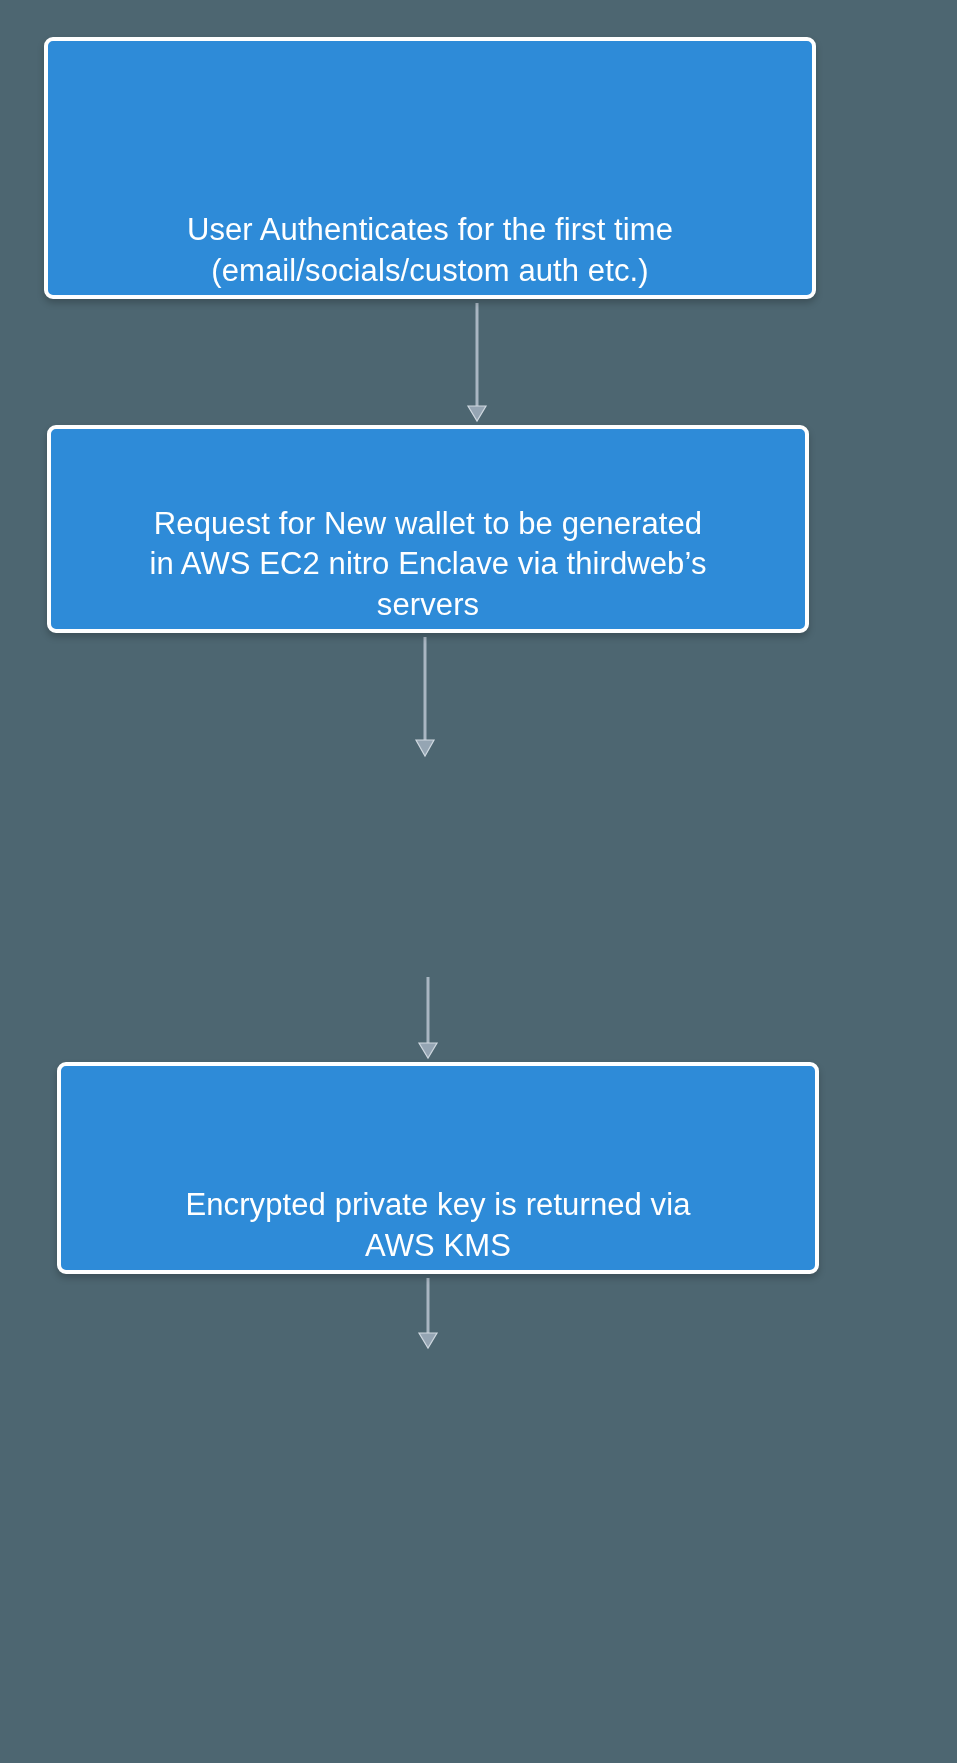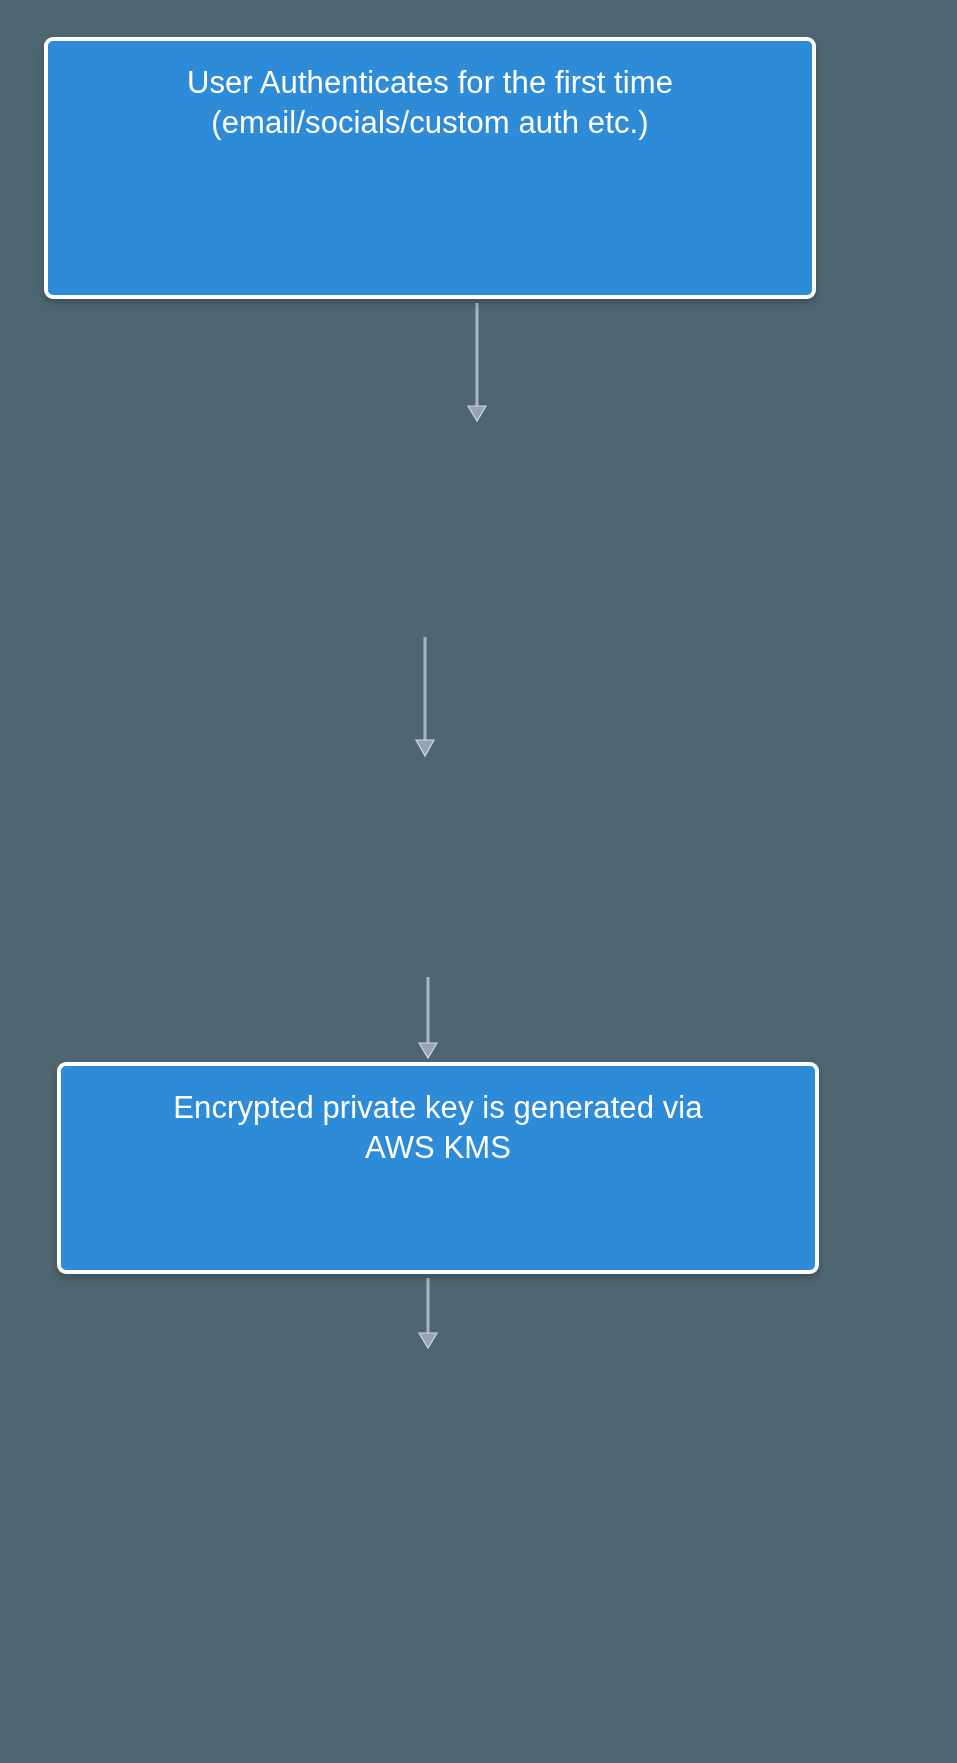--- a/index.html
+++ b/index.html
@@ -17,28 +17,28 @@
   }
 
   .node {
     position: absolute;
     box-sizing: border-box;
     background: #2e8bd8;
     border: 4px solid #ffffff;
     border-radius: 9px;
     box-shadow: 0 4px 7px rgba(0,0,0,0.22);
     display: flex;
-    align-items: flex-start;
+    align-items: flex-end;
     justify-content: center;
     text-align: center;
     color: #ffffff;
     font-size: 31px;
     line-height: 1.30;
     letter-spacing: 0.1px;
-    padding: 22px 18px;
+    padding: 4px 18px;
     font-weight: 400;
     white-space: pre-line;
   }
 
   .node-label {
     display: block;
     width: 100%;
     text-align: center;
     white-space: pre-line;
   }
@@ -90,21 +90,26 @@
       <path class="edge-line" d="M20 0 L20 56"></path>
       <path class="edge-head" d="M11 55 L29 55 L20 70 Z"></path>
     </svg>
   </div>
 
   <div class="node" style="left:44px; top:37px; width:772px; height:262px;">
     <span class="node-label">User Authenticates for the first time
 (email/socials/custom auth etc.)</span>
   </div>
 
+  <div class="node" style="left:47px; top:425px; width:762px; height:208px;">
+    <span class="node-label">Request for New wallet to be generated
+in AWS EC2 nitro Enclave via thirdweb’s
+servers</span>
+  </div>
 
 
   <div class="node" style="left:57px; top:1062px; width:762px; height:212px;">
-    <span class="node-label">Encrypted private key is generated via
+    <span class="node-label">Encrypted private key is returned via
 AWS KMS</span>
   </div>
 
 
 </div>
 
 </body></html>

